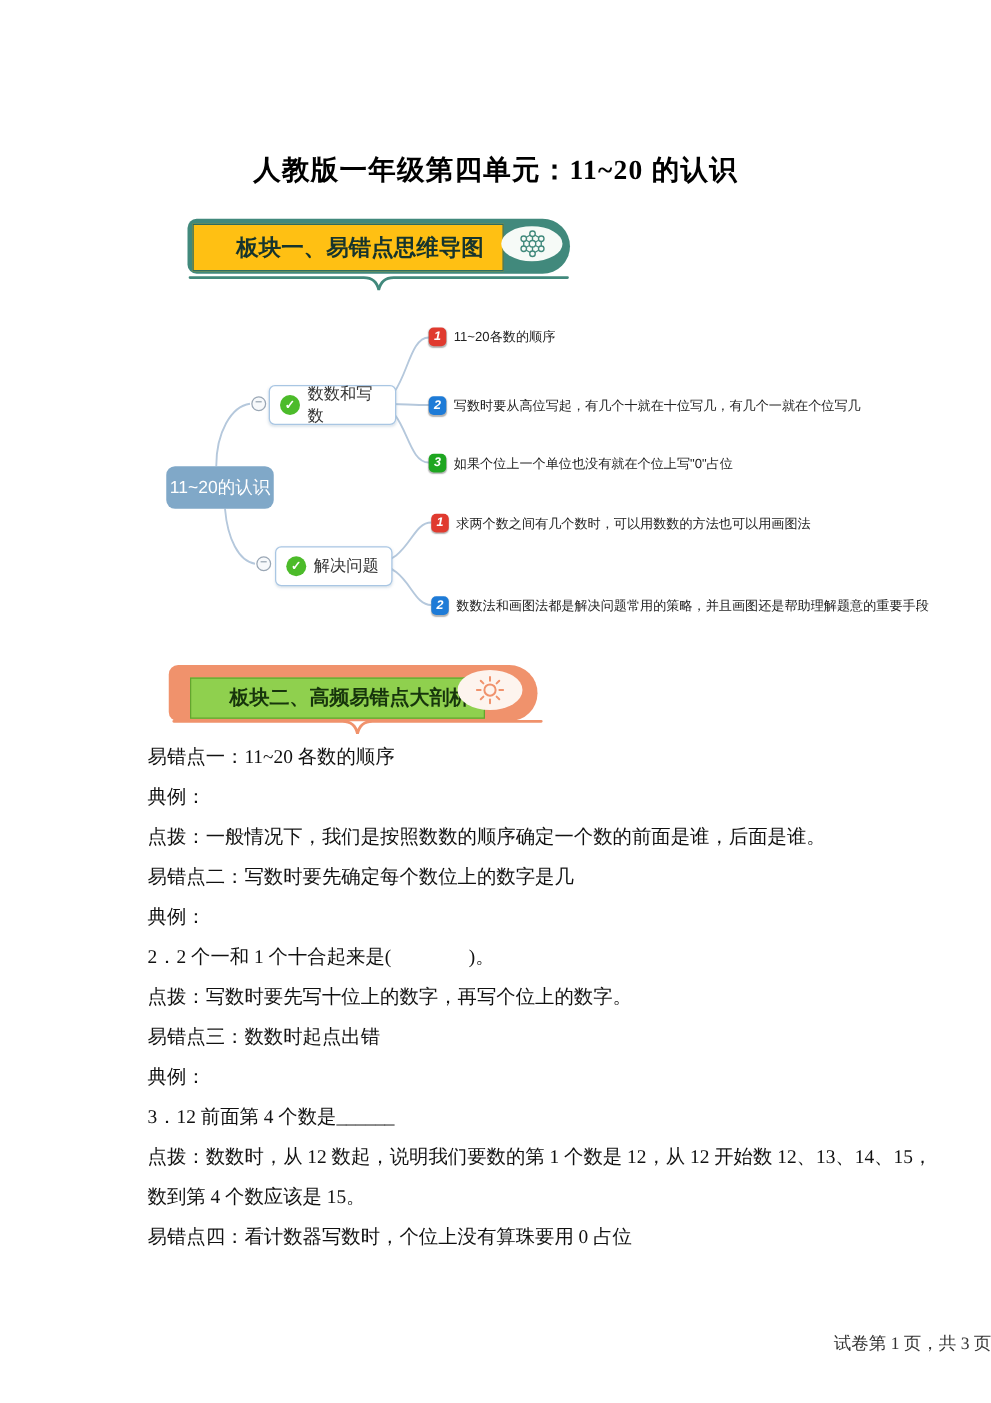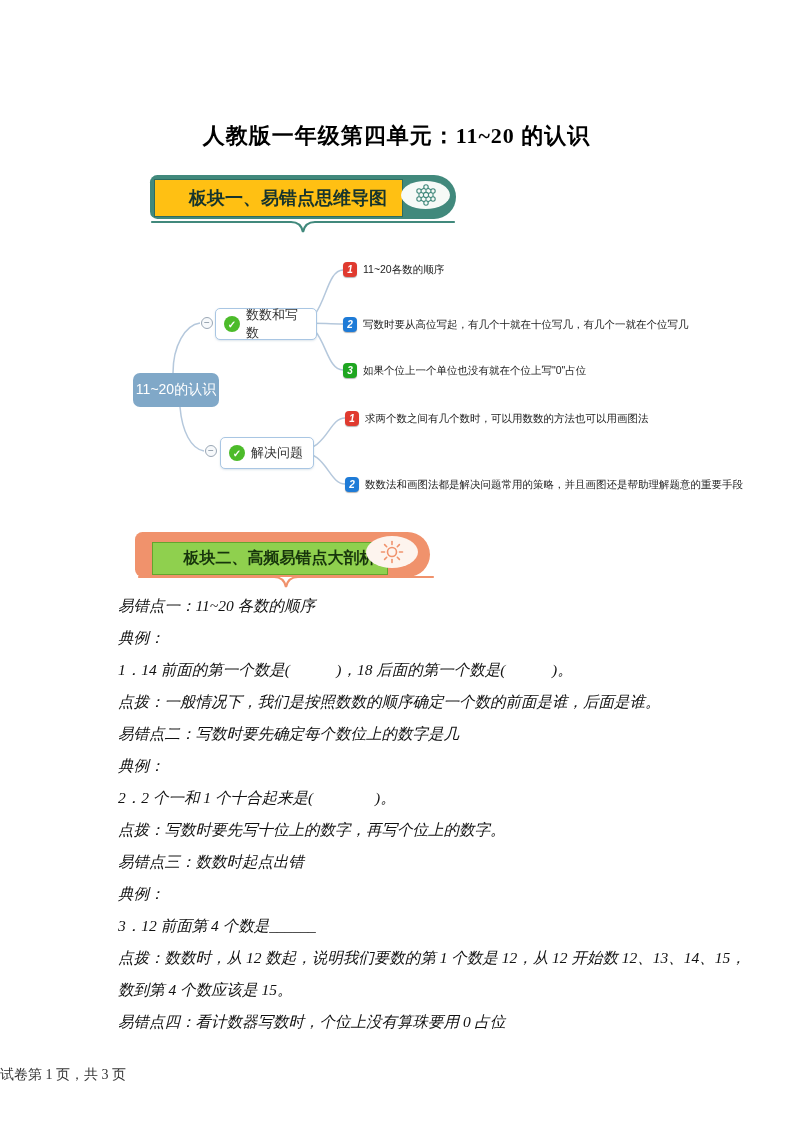--- a/index.html
+++ b/index.html
@@ -78,25 +78,25 @@
   }
   .badge-red{background:#E03A2F;}
   .badge-blue{background:#1E7BD7;}
   .badge-green{background:#1EA620;}
   .mm-i-b1-0{left:213px;top:12px;}
   .mm-i-b1-1{left:213px;top:67px;}
   .mm-i-b1-2{left:213px;top:113px;}
   .mm-i-b2-0{left:215px;top:161px;}
   .mm-i-b2-1{left:215px;top:227px;}
   
-  .content{position:absolute;left:118px;top:590px;width:580px;font-size:15.5px;color:#111;font-style:italic;}
+  .content{position:absolute;left:118px;top:590px;width:580px;font-size:15.5px;color:#111;}
   .content p{margin:0;height:32px;line-height:32px;white-space:nowrap;}
   
   .footer{
-    position:absolute;top:1066px;left:0;width:793px;text-align:left;
+    position:absolute;top:1066px;left:0;width:793px;text-align:right;
     font-size:14px;color:#333;
   }
 </style>
 </head>
 <body>
 
 <div class="doc-title">人教版一年级第四单元：11~20 的认识</div>
 
 <div class="banner banner1">
   <div class="pill"></div>
@@ -199,21 +199,20 @@
     </svg>
   </div>
 </div>
 <svg class="brace-svg" style="left:137px;top:575px;" width="298" height="16">
   <path d="M2,2 H137 Q147,2 149,12 Q151,2 161,2 H296" stroke="#F0926C" stroke-width="2.2" fill="none" stroke-linecap="round"></path>
 </svg>
 
 <div class="content">
   <p>易错点一：11~20 各数的顺序</p>
   <p>典例：</p>
-  <p>1．14 前面的第一个数是(　　　)，18 后面的第一个数是(　　　)。</p>
   <p>点拨：一般情况下，我们是按照数数的顺序确定一个数的前面是谁，后面是谁。</p>
   <p>易错点二：写数时要先确定每个数位上的数字是几</p>
   <p>典例：</p>
   <p>2．2 个一和 1 个十合起来是(　　　　)。</p>
   <p>点拨：写数时要先写十位上的数字，再写个位上的数字。</p>
   <p>易错点三：数数时起点出错</p>
   <p>典例：</p>
   <p>3．12 前面第 4 个数是______</p>
   <p>点拨：数数时，从 12 数起，说明我们要数的第 1 个数是 12，从 12 开始数 12、13、14、15，</p>
   <p>数到第 4 个数应该是 15。</p>

